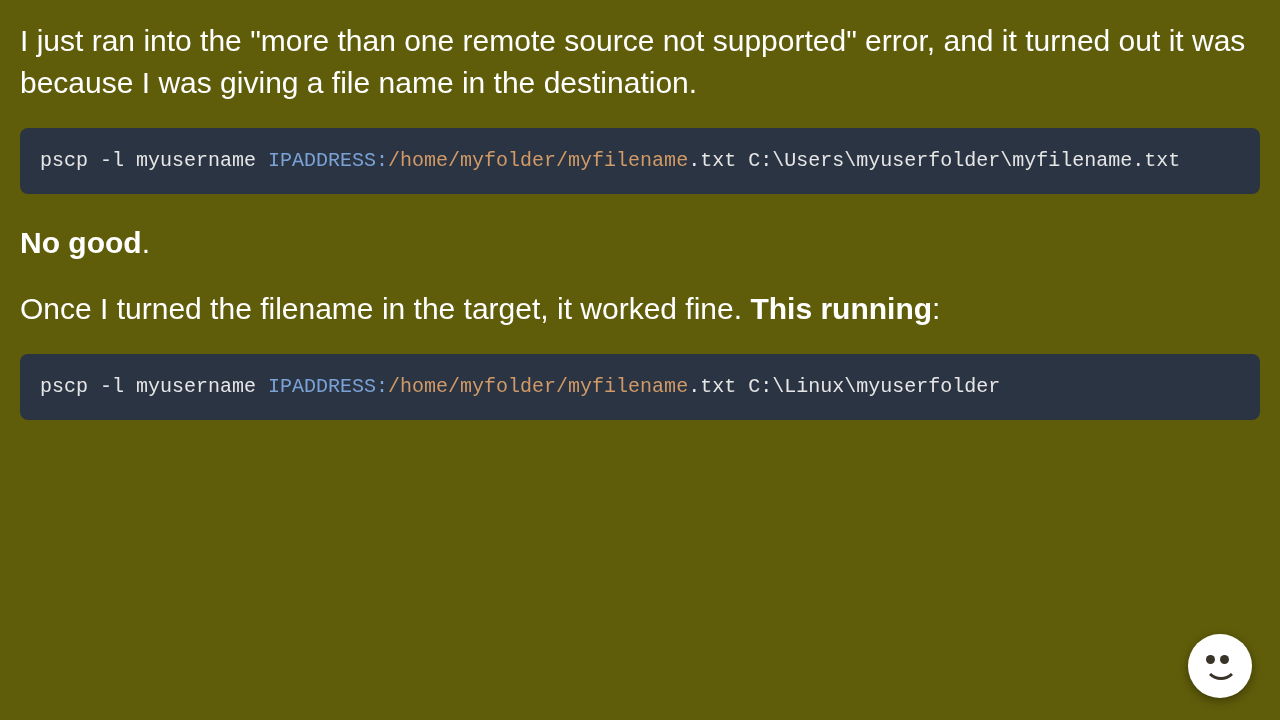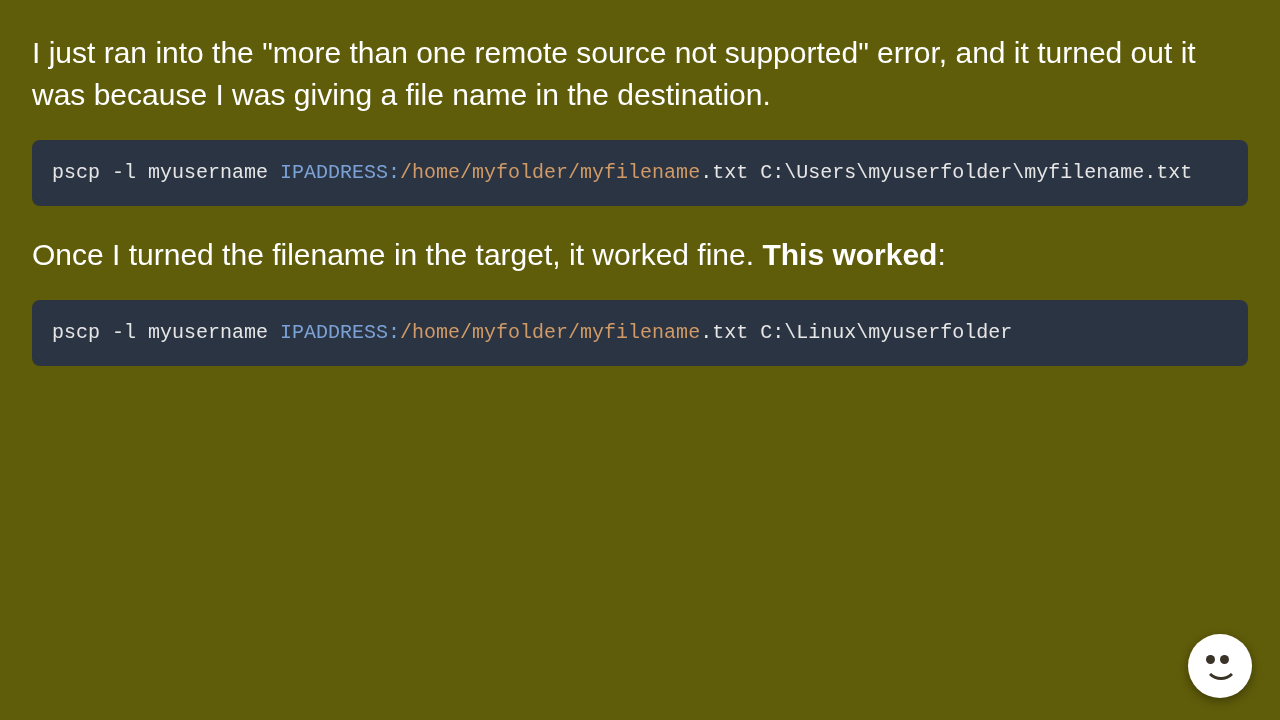--- a/index.html
+++ b/index.html
@@ -6,21 +6,21 @@
     margin: 0;
     padding: 0;
     width: 1280px;
     height: 720px;
     background: #5f5c0a;
     color: #ffffff;
     font-family: -apple-system, BlinkMacSystemFont, "Segoe UI", Helvetica, Arial, sans-serif;
     overflow: hidden;
   }
   .content {
-    padding: 32px;
+    padding: 20px;
   }
   p {
     font-size: 30px;
     line-height: 1.4;
     margin: 0 0 24px 0;
     font-weight: 400;
   }
   strong {
     font-weight: 700;
   }
@@ -85,23 +85,26 @@
 </head>
 <body>
 
 <div class="content">
 
   <p>I just ran into the "more than one remote source not supported" error, and it turned out it was because I was giving a file name in the destination.</p>
 
 
   <pre><span class="tok-plain">pscp -l myusername </span><span class="tok-ip">IPADDRESS:</span><span class="tok-path">/home/myfolder/myfilename</span><span class="tok-ext">.txt </span><span class="tok-win">C:\Users\myuserfolder\myfilename.txt</span></pre>
 
+  <p>
+    <strong>No good</strong><span>.</span>
+  </p>
 
   <p>
-    <span>Once I turned the filename in the target, it worked fine. </span><strong>This worked</strong><span>:</span>
+    <span>Once I turned the filename in the target, it worked fine. </span><strong>This running</strong><span>:</span>
   </p>
 
   <pre><span class="tok-plain">pscp -l myusername </span><span class="tok-ip">IPADDRESS:</span><span class="tok-path">/home/myfolder/myfilename</span><span class="tok-ext">.txt </span><span class="tok-win">C:\Linux\myuserfolder</span></pre>
 
 </div>
 
 <div class="chat-widget">
   <div class="face">
     <div class="eye left"></div>
     <div class="eye right"></div>

